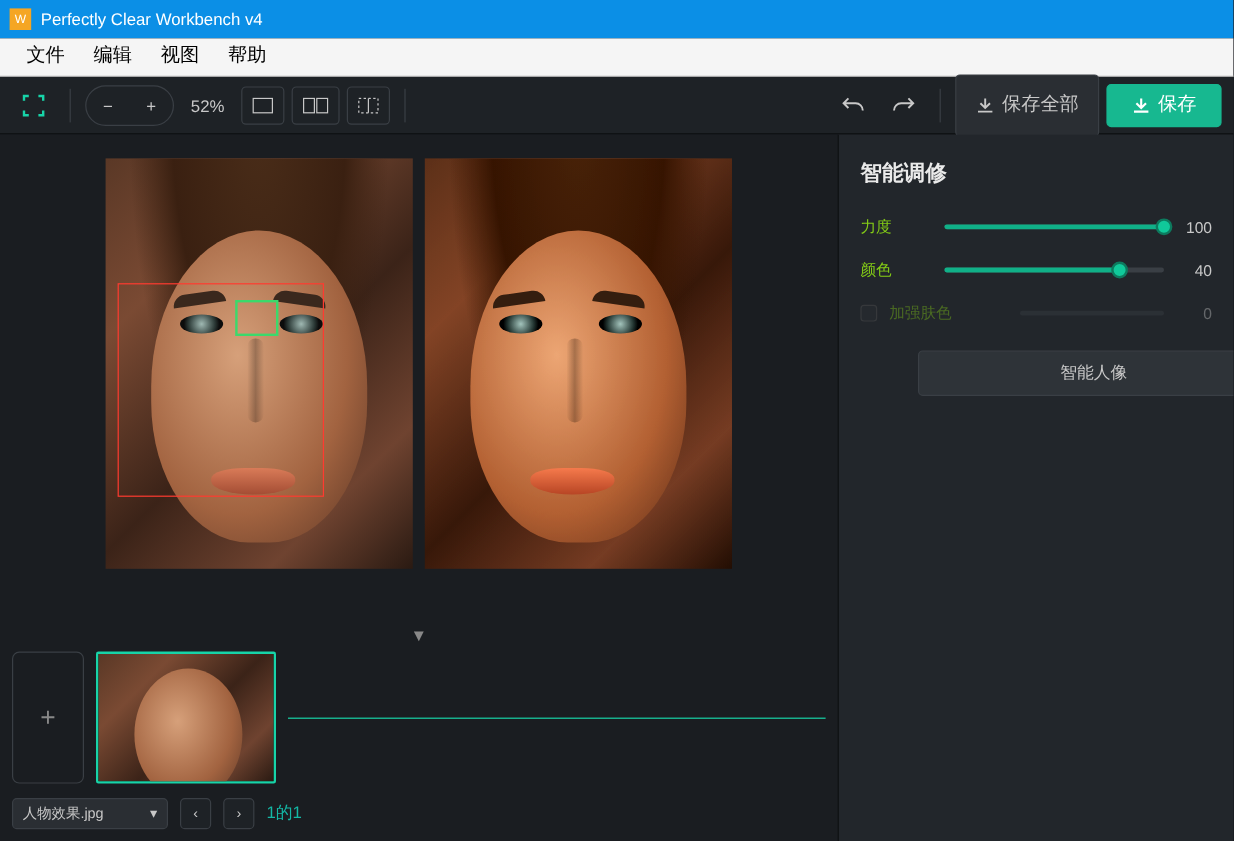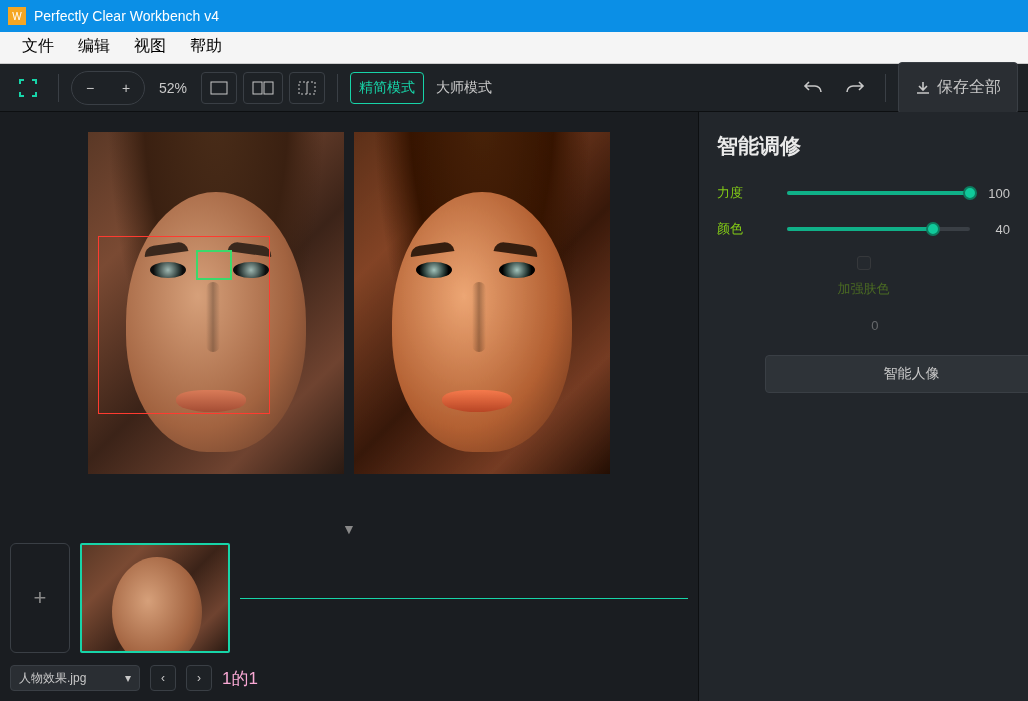--- a/index.html
+++ b/index.html
@@ -41,30 +41,30 @@
 .tri-toggle { text-align: center; font-size: 14px; color: #888; padding: 4px 0 6px 0; cursor: pointer; }
 .filmstrip { display: flex; align-items: center; gap: 10px; padding: 0 0 8px 0; }
 .add-tile { width: 60px; height: 110px; border: 1px solid #3a3f45; border-radius: 6px; display: flex; align-items: center; justify-content: center; font-size: 22px; color: #888; cursor: pointer; }
 .thumb { width: 150px; height: 110px; border: 2px solid #17d4a8; border-radius: 2px; overflow: hidden; background: #111; position: relative; }
 .thumb .mini { position: absolute; inset: 0; background: linear-gradient(135deg, #5a3826 0%, #7a4a33 25%, #3b2318 55%, #6f4330 80%, #2a1a12 100%); }
 .thumb .mini .mskin { position: absolute; width: 90px; height: 110px; left: 30px; top: 12px; background: radial-gradient(ellipse at 40% 40%, #d6a07a 0%, #a26340 60%, #5a3524 100%); border-radius: 50%; }
 .strip-line { flex: 1; height: 1px; background: #17d4a8; }
 .bottom-bar { display: flex; align-items: center; gap: 10px; padding: 4px 0 0 0; }
 .file-select { background: #2a2e33; border: 1px solid #3a3f45; border-radius: 4px; height: 26px; display: flex; align-items: center; padding: 0 8px; font-size: 12px; min-width: 130px; justify-content: space-between; cursor: pointer; }
 .nav-btn { width: 26px; height: 26px; border: 1px solid #3a3f45; border-radius: 4px; display: inline-flex; align-items: center; justify-content: center; cursor: pointer; font-size: 12px; color: #c8c8c8; background: #1e2226; }
-.page-text { font-size: 17px; color: #f9a8d4; }
+.page-text { font-size: 14px; color: #14b8a6; }
 .side-panel { width: 330px; background: #22262b; border-left: 1px solid #0d0f11; display: flex; flex-direction: column; padding: 20px 18px 10px 18px; }
-.panel-title { font-size: 21px; font-weight: bold; color: #eaeaea; margin-bottom: 24px; }
+.panel-title { font-size: 18px; font-weight: bold; color: #eaeaea; margin-bottom: 24px; }
 .ctrl-row { display: flex; align-items: center; gap: 10px; margin-bottom: 18px; font-size: 13px; }
 .ctrl-label { width: 60px; color: #84cc16; }
 .slider-track { flex: 1; height: 4px; background: #3a3f45; border-radius: 2px; position: relative; cursor: pointer; }
 .slider-fill { position: absolute; height: 100%; background: #10b088; border-radius: 2px; left: 0; }
 .slider-thumb { position: absolute; width: 14px; height: 14px; background: #10c99a; border: 2px solid #0d7a5e; border-radius: 50%; top: 50%; transform: translate(-50%, -50%); }
 .slider-val { width: 30px; text-align: right; color: #c8c8c8; }
-.ctrl-row.disabled { opacity: 0.4; flex-direction: column; }
+.ctrl-row.disabled { opacity: 0.4; }
 .ctrl-row.disabled .slider-fill { background: #3a3f45; }
 .checkbox { width: 14px; height: 14px; border: 1px solid #555; border-radius: 3px; background: #2a2e33; cursor: pointer; }
 .panel-btn { width: 100%; height: 38px; background: #2e3338; border: 1px solid #3a3f45; border-radius: 4px; color: #c8c8c8; font-size: 14px; cursor: pointer; display: flex; align-items: center; justify-content: center; margin-top: 4px; margin-left: 48px; }
 .side-spacer { flex: 1; }
 .side-footer { display: flex; align-items: center; gap: 20px; font-size: 12px; color: #888; }
 .help-circ { width: 20px; height: 20px; border: 1px solid #555; border-radius: 50%; display: inline-flex; align-items: center; justify-content: center; cursor: pointer; margin-left: auto; }
 svg { display: block; }
 .corner-icon { color: #17d4a8; }
 </style>
 </head>
@@ -107,44 +107,46 @@
       </svg>
   </div>
   <div class="tb-btn">
     <svg width="18" height="14" viewBox="0 0 18 14">
         <rect x="1" y="1" width="16" height="12" stroke="#c8c8c8" fill="none" stroke-dasharray="2 2"></rect>
         <line x1="9" y1="1" x2="9" y2="13" stroke="#c8c8c8"></line>
       </svg>
   </div>
   <div class="sep"></div>
 
-  <div class="tb-group">
-    <div class="tb-btn active">精简模式</div>
-    <div class="tb-btn" style="border:none">大师模式</div>
-  </div>
 
   <div class="toolbar-spacer"></div>
 
   <div class="tb-btn noborder">
     <svg width="20" height="16" viewBox="0 0 20 16">
         <path d="M6 2L2 6l4 4M2 6h10a6 6 0 016 6" stroke="#c8c8c8" stroke-width="1.6" fill="none"></path>
       </svg>
   </div>
   <div class="tb-btn noborder">
     <svg width="20" height="16" viewBox="0 0 20 16">
         <path d="M14 2l4 4-4 4M18 6H8a6 6 0 00-6 6" stroke="#c8c8c8" stroke-width="1.6" fill="none"></path>
       </svg>
   </div>
   <div class="sep"></div>
 
   <div class="tb-btn dark">
     <svg width="16" height="16" viewBox="0 0 16 16" style="margin-right:6px">
         <path d="M8 2v8M4 6l4 4 4-4M2 13h12" stroke="#c8c8c8" stroke-width="1.6" fill="none"></path>
       </svg>
     <span>保存全部</span>
+  </div>
+  <div class="tb-btn green">
+    <svg width="16" height="16" viewBox="0 0 16 16" style="margin-right:6px">
+        <path d="M8 2v8M4 6l4 4 4-4M2 13h12" stroke="#fff" stroke-width="1.8" fill="none"></path>
+      </svg>
+    <span>保存</span>
   </div>
 </div>
 
 <div class="main">
   <div class="canvas-area">
     <div class="preview-row">
 
       <div class="preview-img">
         <div class="hair"></div>
         <div class="face-blob skin"></div>

